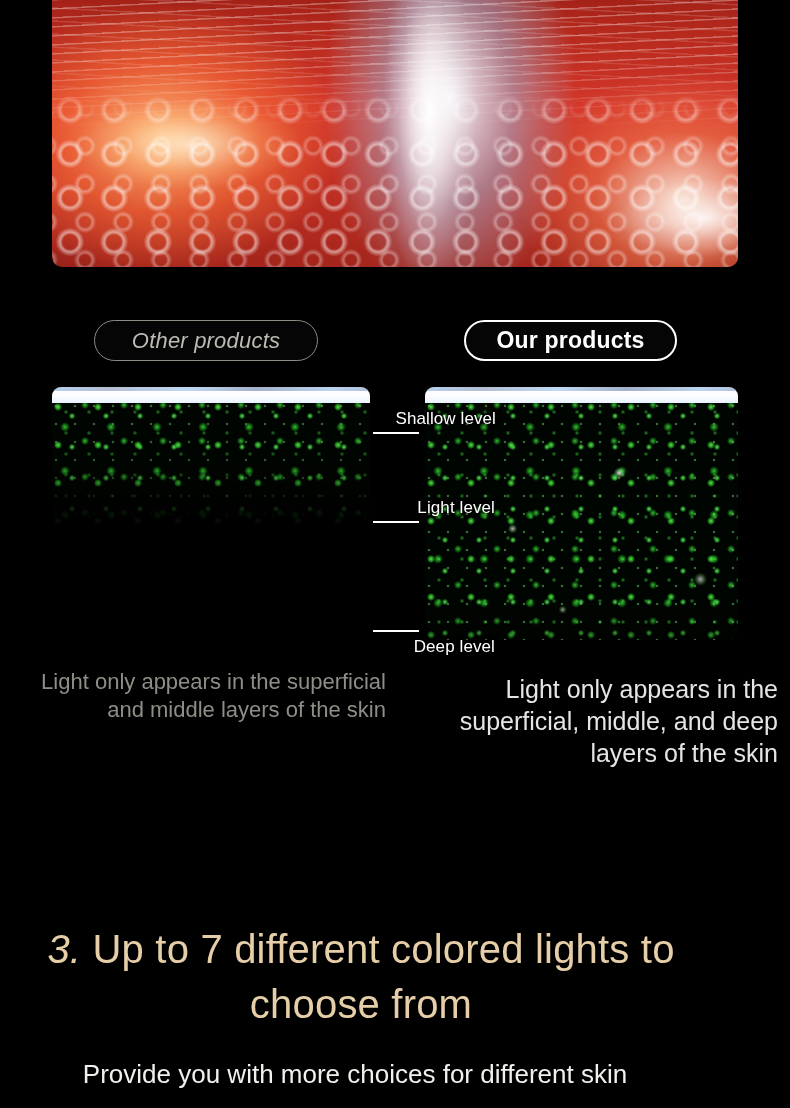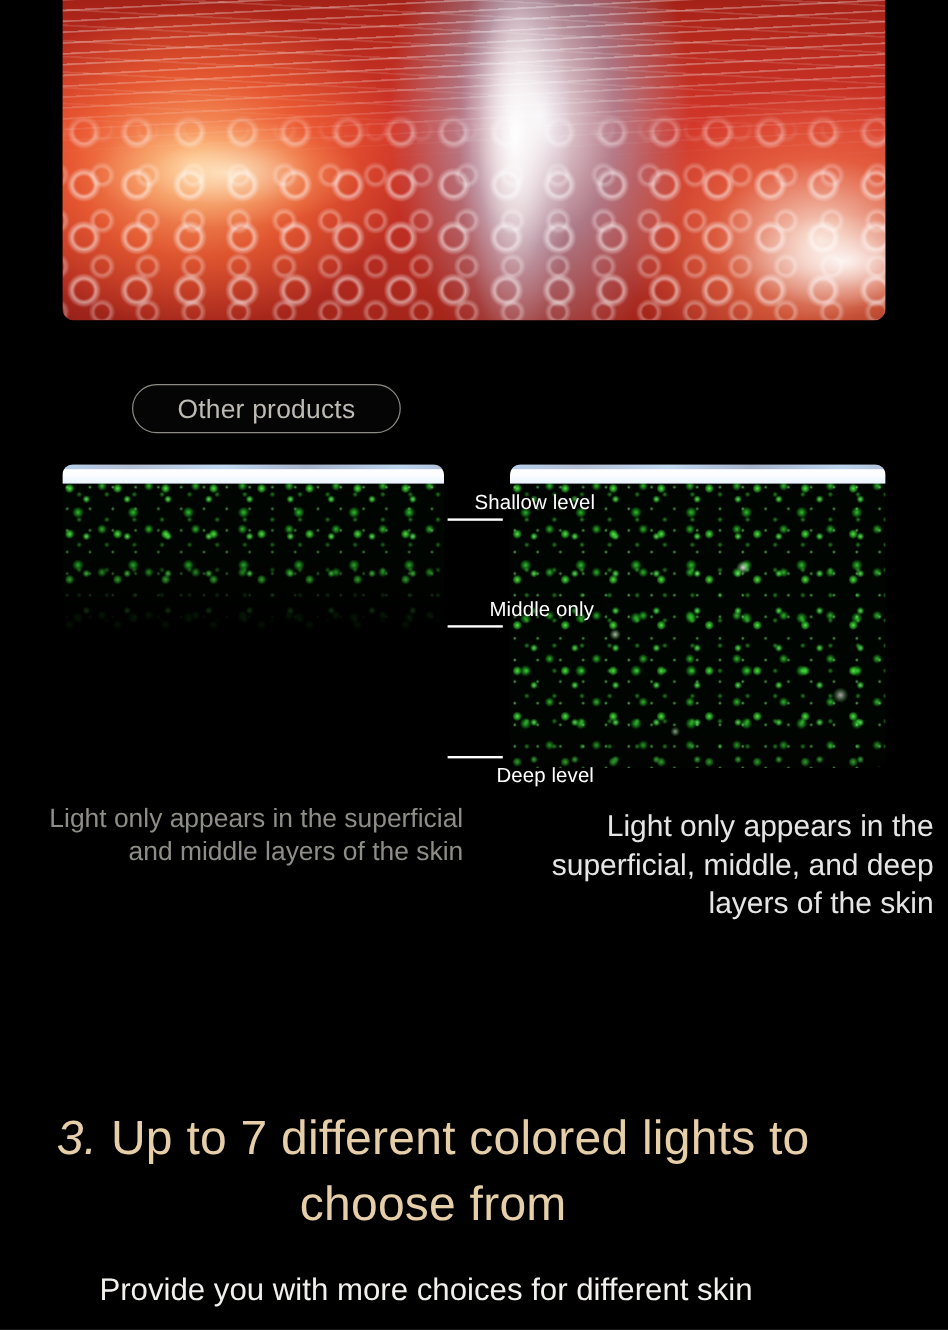--- a/index.html
+++ b/index.html
@@ -107,25 +107,26 @@
     height: 41px;
     border-radius: 21px;
     background: #050505;
     display: flex;
     align-items: center;
     justify-content: center;
     letter-spacing: 0.2px;
     cursor: pointer;
   }
   #pill-other {
-    left: 110px; width: 224px;
+    left: 94px; width: 224px;
     border: 1px solid #8d8b84;
     color: #bdbbb3;
     font-size: 22px;
     font-weight: 400;
+    font-style: italic;
   }
   #pill-ours {
     left: 464px; width: 213px;
     border: 2px solid #ffffff;
     color: #ffffff;
     font-size: 23px;
     font-weight: 700;
   }
 
   
@@ -285,41 +286,42 @@
   <div class="hero-layer hero-cells"></div>
   <div class="hero-layer hero-cells2"></div>
   <div class="hero-layer hero-streaks"></div>
   <div class="hero-layer hero-streaks2"></div>
   <div class="hero-layer hero-flare"></div>
   <div class="hero-layer hero-vignette"></div>
 </div>
 
 <div id="compare-buttons">
   <div class="pill" id="pill-other">Other products</div>
+  <div class="pill" id="pill-ours">Our products</div>
 </div>
 
 <div id="panel-left">
   <div class="panel-layer green-speckle" id="left-green"></div>
   <div class="panel-layer green-speckle-fine" id="left-green-fine"></div>
   <div class="panel-layer skin-surface"></div>
   <div class="panel-layer skin-surface-edge"></div>
 </div>
 
 <div id="panel-right">
   <div class="panel-layer green-speckle" id="right-green"></div>
   <div class="panel-layer green-speckle-fine" id="right-green-fine"></div>
   <div class="panel-layer right-hot"></div>
   <div class="panel-layer skin-surface"></div>
   <div class="panel-layer skin-surface-edge"></div>
 </div>
 
 <div class="level-label" id="label-shallow">Shallow level</div>
 <div class="level-rule" id="rule-shallow"></div>
 
-<div class="level-label" id="label-middle">Middle only</div>
+<div class="level-label" id="label-middle">Light level</div>
 <div class="level-rule" id="rule-middle"></div>
 
 <div class="level-label" id="label-deep">Deep level</div>
 <div class="level-rule" id="rule-deep"></div>
 
 <div class="caption" id="caption-left">Light only appears in the superficial and middle layers of the skin</div>
 <div class="caption" id="caption-right">Light only appears in the superficial, middle, and deep layers of the skin</div>
 
 <div id="section-heading">
   <span id="section-number">3.</span>

